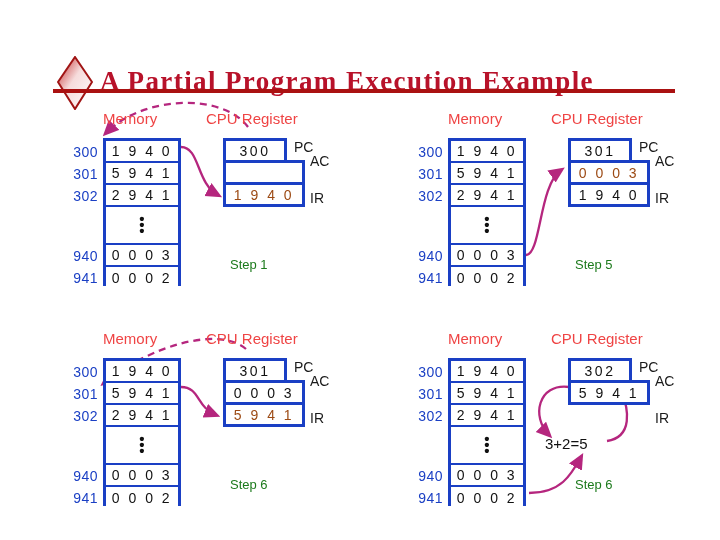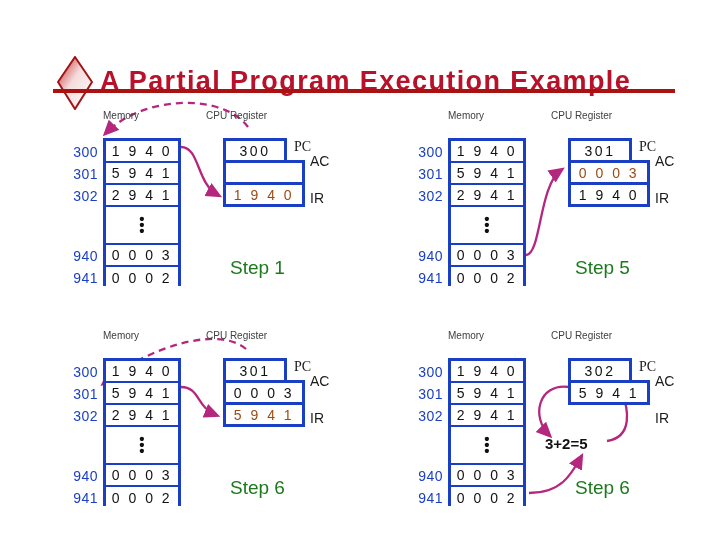--- a/index.html
+++ b/index.html
@@ -8,39 +8,39 @@
     font-family:"Liberation Sans",sans-serif;
   }
 
   
   #title-bar{position:absolute;left:0;top:26px;width:720px;height:62px;}
   #title-diamond{
     position:absolute;left:57px;top:30px;width:36px;height:54px;
   }
   #title-text{
     position:absolute;left:100px;top:40px;
-    font-family:Liberation Sans, sans-serif;
+    font-family:Liberation Serif, serif;
     font-size:27px;font-weight:bold;color:#B8122A;
     letter-spacing:1.4px;white-space:nowrap;
   }
   #title-rule{
     position:absolute;left:53px;top:89px;width:622px;height:4px;background:#AA1111;
   }
 
   
   .panel{position:absolute;width:340px;height:210px;}
   #panel-step1{left:48px;top:105px;}
   #panel-step2{left:393px;top:105px;}
   #panel-step3{left:48px;top:325px;}
   #panel-step4{left:393px;top:325px;}
 
   .panel svg.wires{position:absolute;left:0;top:0;width:340px;height:210px;overflow:visible;}
 
   .hdr{
-    position:absolute;font-size:10px;color:#404040;white-space:nowrap;
+    position:absolute;font-size:15px;color:#ef4444;white-space:nowrap;
     font-family:"Liberation Sans",sans-serif;
   }
   .hdr-mem{left:55px;top:5px;}
   .hdr-cpu{left:158px;top:5px;}
 
   
   .membox{
     position:absolute;left:55px;top:33px;width:78px;height:148px;
     border:3px solid #1A3FC4;box-sizing:border-box;background:#fff;
   }
@@ -68,30 +68,30 @@
     font-size:14px;color:#111;letter-spacing:2.5px;margin-top:-3px;
   }
   .regrow.pc{width:64px;}
   .regrow.ac{width:82px;}
   .regrow.ir{width:82px;}
   .regrow.first{margin-top:0;}
   .regrow .hl{color:#9C4A14;letter-spacing:2.5px;}
   .reglabel{
     position:absolute;font-size:14px;color:#1B1B1B;white-space:nowrap;
   }
-  .lbl-pc{left:246px;top:34px;font-family:Liberation Serif, serif;}
+  .lbl-pc{left:246px;top:34px;}
   .lbl-ac{left:262px;top:48px;}
   .lbl-ir{left:262px;top:85px;}
 
   .steplabel{
-    position:absolute;font-size:19px;color:#1C7A1C;white-space:nowrap;
+    position:absolute;font-size:13px;color:#1C7A1C;white-space:nowrap;
     font-family:"Liberation Sans",sans-serif;
   }
   .note-calc{
-    position:absolute;font-size:15px;font-weight:bold;color:#111;white-space:nowrap;
+    position:absolute;font-size:15px;font-weight:normal;color:#111;white-space:nowrap;
   }
 </style>
 </head>
 <body>
 
 <div id="title-bar">
   <svg id="title-diamond" viewBox="0 0 36 54">
     <defs>
       <linearGradient id="dgrad" x1="0" y1="0" x2="1" y2="1">
         <stop offset="0%" stop-color="#C02020"></stop>

